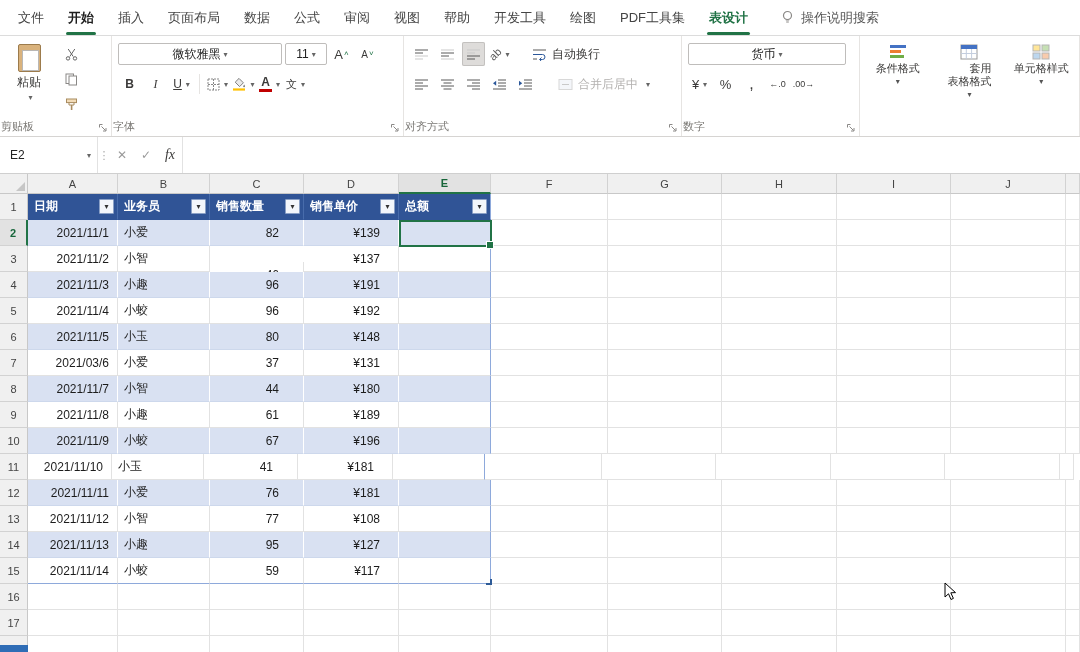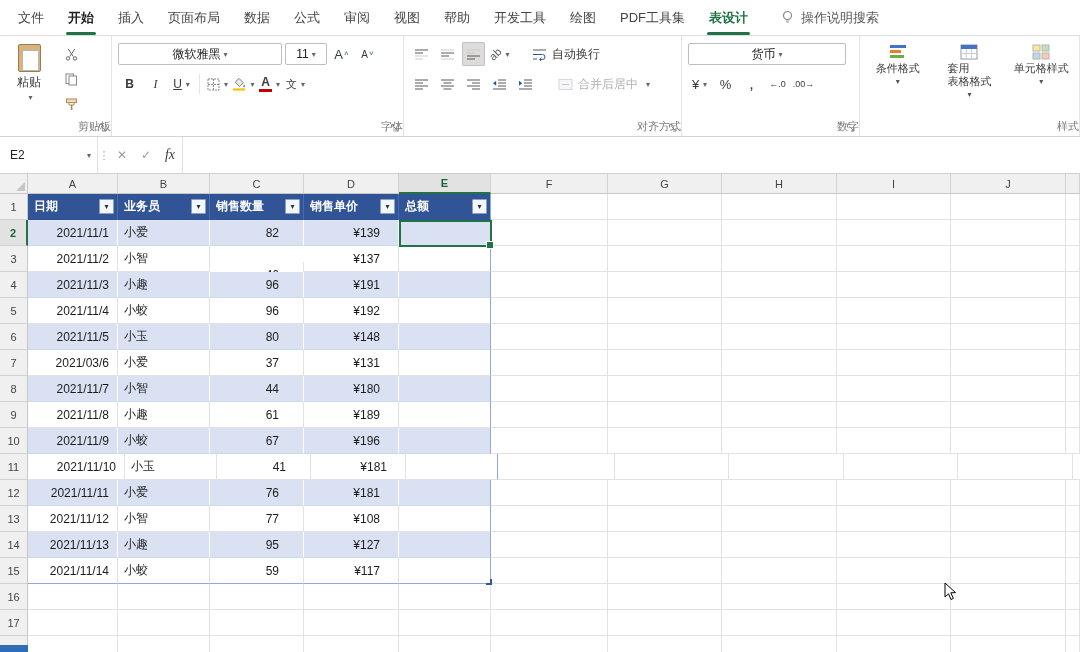--- a/index.html
+++ b/index.html
@@ -11,21 +11,21 @@
   border-bottom:1px solid #dcdcdc;font-size:13px;color:#444}
 .tablist{display:flex}
 .tab{display:flex;align-items:center;padding:0 12px;position:relative;white-space:nowrap;cursor:default}
 .tab.active{color:#1e1e1e;font-weight:700}
 .tab.contextual{color:#217346;font-weight:600}
 .tab.active::after,.tab.contextual::after{content:"";position:absolute;left:10px;right:10px;bottom:0;height:3px;background:#217346;border-radius:2px}
 .tellme{display:flex;align-items:center;gap:6px;margin-left:20px;color:#555}
 
 .ribbon{height:101px;display:flex;background:#fff;border-bottom:1px solid #d6d4d2;font-size:12px}
 .group{position:relative;border-right:1px solid #e6e4e2;padding:5px 6px 18px;flex:0 0 auto}
-.glabel{position:absolute;bottom:2px;left:1px;right:0;text-align:right;font-size:11px;color:#7a7874;white-space:nowrap}
+.glabel{position:absolute;bottom:2px;left:1px;right:0;text-align:left;font-size:11px;color:#7a7874;white-space:nowrap}
 .launcher{position:absolute;right:3px;bottom:3px}
 .r1,.r2{display:flex;align-items:center;gap:3px;height:26px}
 .r2{margin-top:4px}
 .combo{height:22px;border:1px solid #bfbdbb;background:#fff;display:flex;align-items:center;
   justify-content:center;padding:0 5px;font-size:12px;border-radius:2px;color:#222}
 .cdd{color:#666;font-size:8px;margin-left:3px}
 .ib{height:24px;min-width:23px;display:flex;align-items:center;justify-content:center;gap:1px;border-radius:2px;color:#3b3a39}
 .ib.pressed{background:#dedcda;box-shadow:inset 0 0 0 1px #c3c1bf}
 .vsep{width:1px;height:20px;background:#e6e4e2;margin:0 3px}
 .bold{font-weight:700}.italic{font-style:italic;font-family:"Liberation Serif",serif}
@@ -41,21 +41,21 @@
 .clipcol{display:flex;flex-direction:column;gap:3px;margin-top:2px}
 .sbtn{width:26px;height:22px;display:flex;align-items:center;justify-content:center;border-radius:2px}
 
 .wbtn{display:flex;align-items:center;gap:5px;padding:0 6px;height:24px;font-size:12px;border-radius:2px;white-space:nowrap}
 .disabled{color:#b3b1af}
 .disabled svg{opacity:.45}
 .ori{transform:rotate(-45deg);font-size:11px;color:#595959}
 
 .g-styles{flex:1;display:flex;justify-content:space-around;padding:5px 2px 18px}
 .bigbtn{width:66px;display:flex;flex-direction:column;align-items:center;gap:2px;padding-top:3px;
-  font-size:11px;line-height:1.2;text-align:left;border-radius:2px;white-space:pre-line}
+  font-size:11px;line-height:1.2;text-align:right;border-radius:2px;white-space:pre-line}
 .bigdd{font-size:8px;color:#555}
 
 .fbar{height:37px;display:flex;align-items:stretch;border-bottom:1px solid #cfcfcf;background:#fff;font-size:12px}
 .namebox{width:98px;display:flex;align-items:center;justify-content:space-between;padding:0 6px 0 10px;color:#222;border-right:1px solid #e2e2e2}
 .fsep{width:12px;display:flex;align-items:center;justify-content:center;color:#aaa;font-size:11px}
 .fbtn{width:24px;display:flex;align-items:center;justify-content:center;color:#9a9a9a;font-size:12px}
 .fbtn.fx{color:#3b3a39;font-family:"Liberation Serif",serif;font-style:italic;font-size:14px}
 .finput{flex:1;background:#fff;border-left:1px solid #e2e2e2}
 
 .grid{position:relative;height:478px;overflow:hidden;background:#fff;font-size:12px}
@@ -346,21 +346,20 @@
       <div class="bigbtn">
         <svg width="18" height="16">
           <rect x="1" y="1" width="7" height="6" fill="#FFE699" stroke="#b5b5b5"></rect>
           <rect x="10" y="1" width="7" height="6" fill="#C6E0B4" stroke="#b5b5b5"></rect>
           <rect x="1" y="9" width="7" height="6" fill="#BDD7EE" stroke="#b5b5b5"></rect>
           <rect x="10" y="9" width="7" height="6" fill="#F8CBAD" stroke="#b5b5b5"></rect>
         </svg>
         <span>单元格样式</span>
         <span class="bigdd">▾</span>
       </div>
-      <span class="glabel">样式</span>
     </div>
   </div>
 
   <div class="fbar">
     <div class="namebox">
       <span>E2</span>
       <span class="cdd">▾</span>
     </div>
     <div class="fsep">⋮</div>
     <div class="fbtn">✕</div>
@@ -537,21 +536,21 @@
           <div class="cell c4 band trb" style="width: 92px;"></div>
           <div class="cell" style="width: 117px;"></div>
           <div class="cell" style="width: 114px;"></div>
           <div class="cell" style="width: 115px;"></div>
           <div class="cell" style="width: 114px;"></div>
           <div class="cell" style="width: 115px;"></div>
           <div class="cell" style="width: 14px;"></div>
         </div>
         <div class="grow">
           <div class="rowh">11</div>
-          <div class="cell c0" style="width: 97px;">2021/11/10</div>
+          <div class="cell c0" style="width: 84px;">2021/11/10</div>
           <div class="cell c1" style="width: 92px;">小玉</div>
           <div class="cell c2" style="width: 94px;">41</div>
           <div class="cell c3" style="width: 95px;">¥181</div>
           <div class="cell c4 trb" style="width: 92px;"></div>
           <div class="cell" style="width: 117px;"></div>
           <div class="cell" style="width: 114px;"></div>
           <div class="cell" style="width: 115px;"></div>
           <div class="cell" style="width: 114px;"></div>
           <div class="cell" style="width: 115px;"></div>
           <div class="cell" style="width: 14px;"></div>

